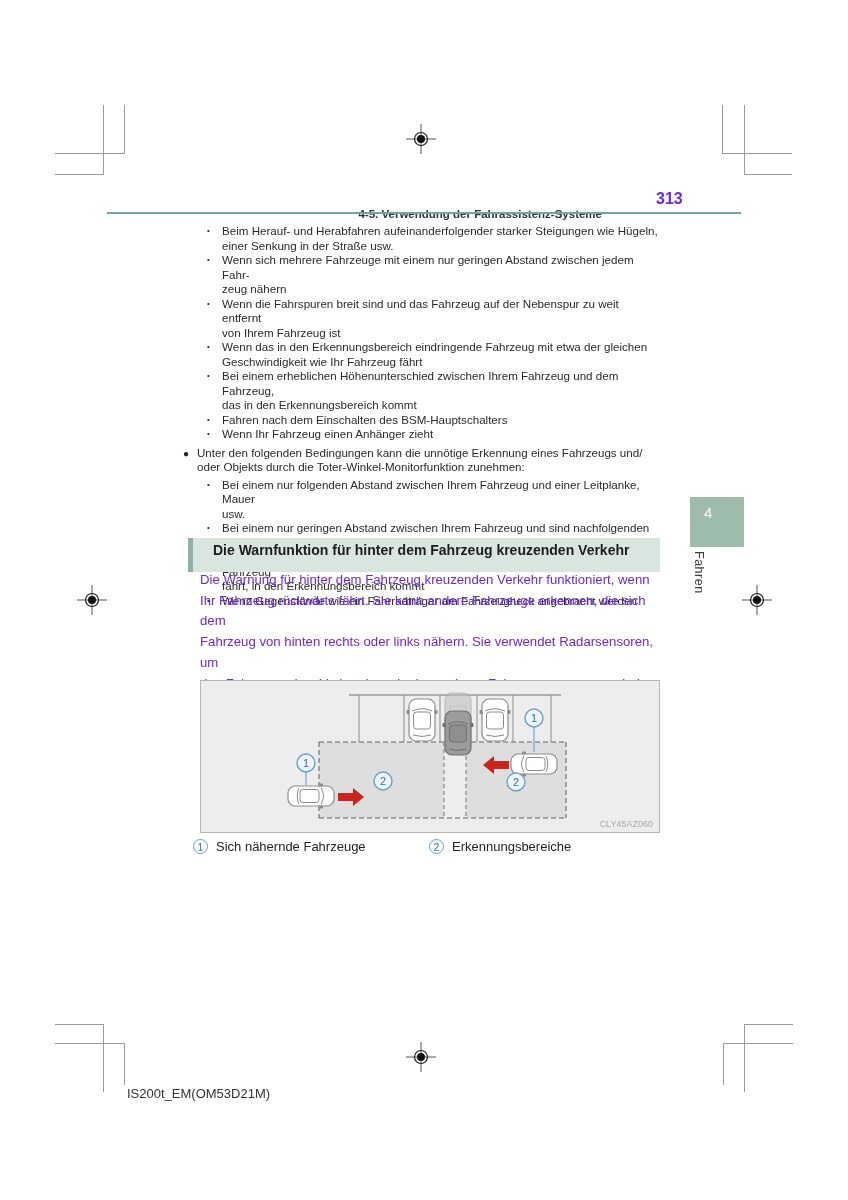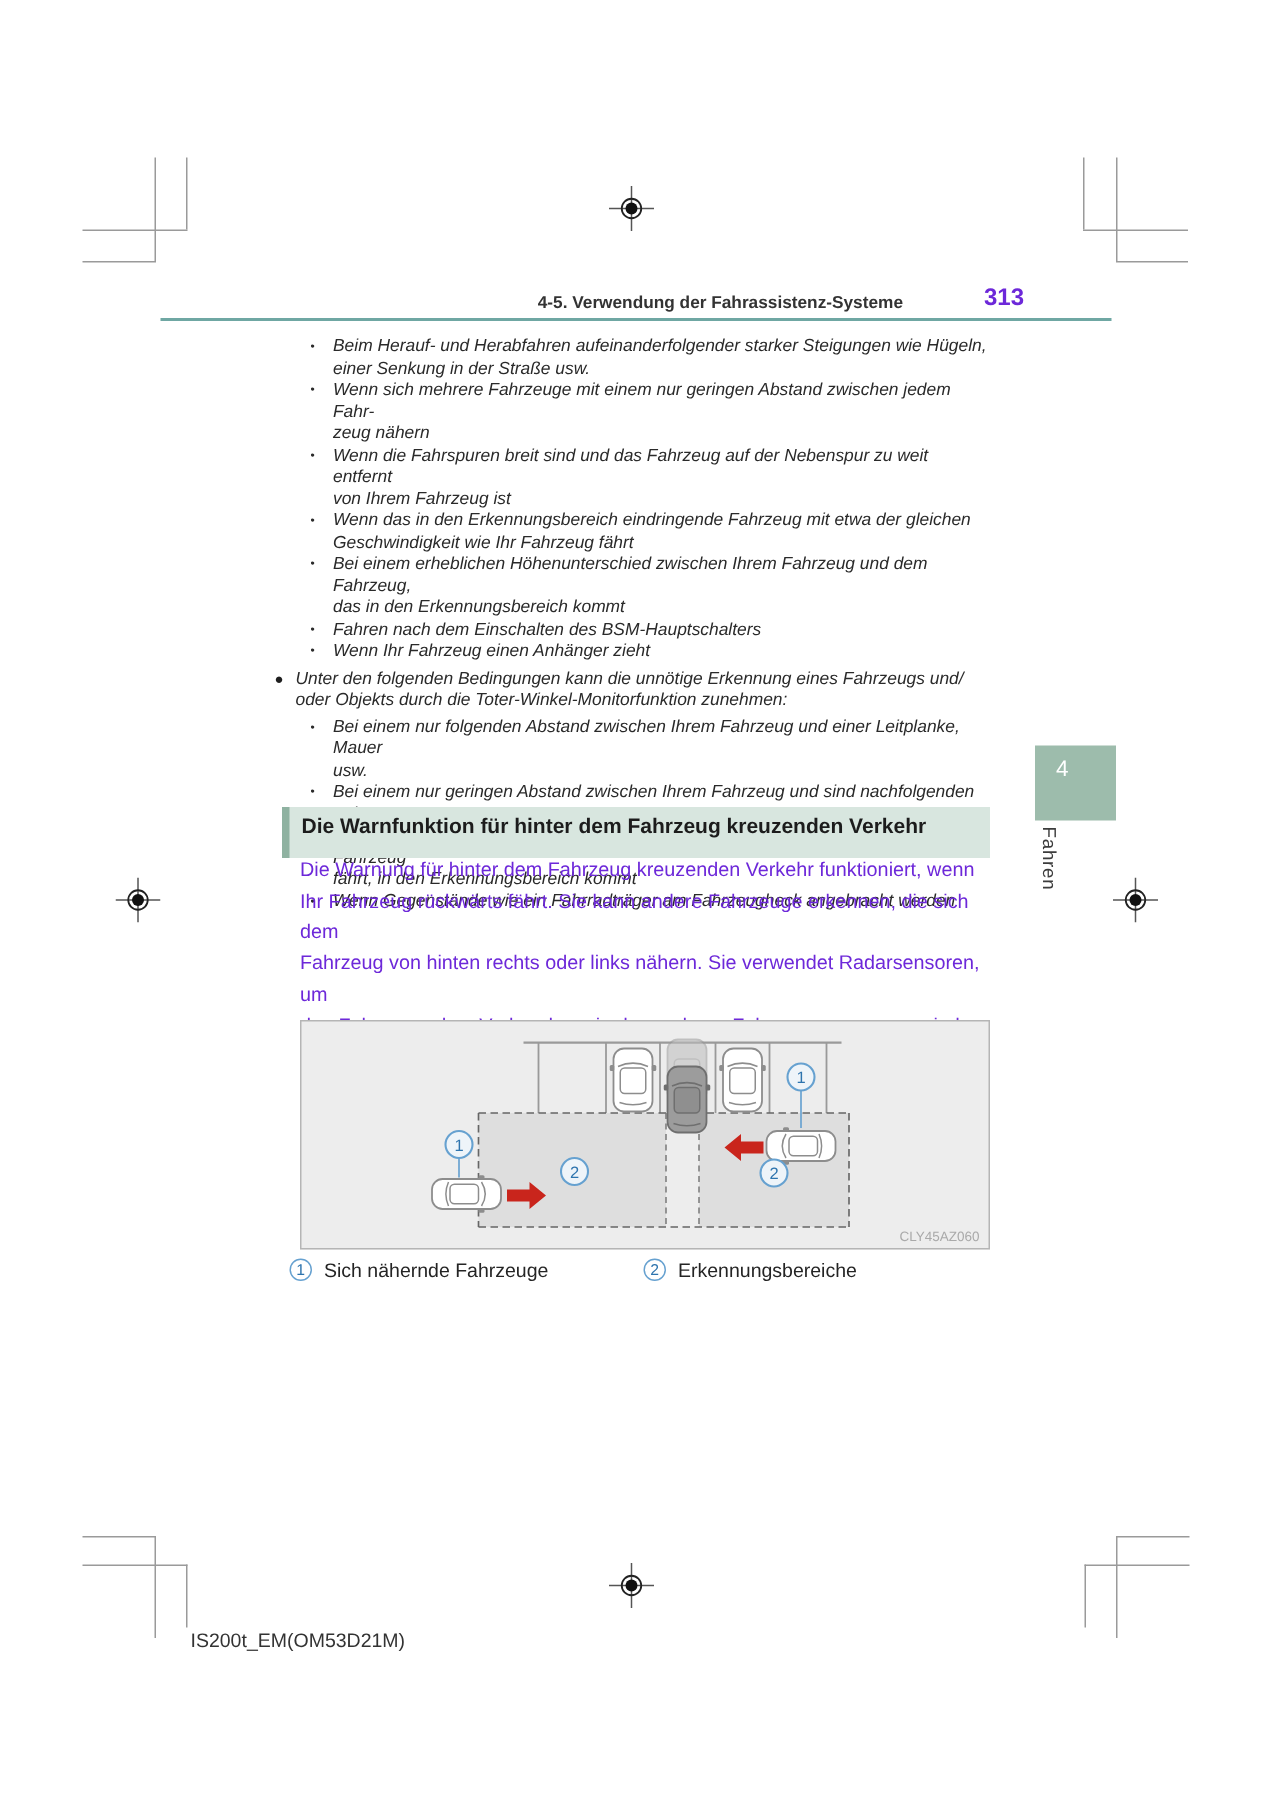--- a/index.html
+++ b/index.html
@@ -3,36 +3,36 @@
 <meta charset="utf-8">
 <style>
   html,body{margin:0;padding:0;background:#fff;}
   .page{position:relative;width:848px;height:1200px;background:#ffffff;overflow:hidden;
         font-family:"Liberation Sans",sans-serif;color:#2b2b2b;}
   
   .cm{position:absolute;background:#9a9a9a;}
   
   .regmark{position:absolute;width:30px;height:30px;}
   
-  .running-header{position:absolute;left:200px;top:196px;width:402px;text-align:right;
+  .running-header{position:absolute;left:200px;top:208px;width:402px;text-align:right;
                   font-size:11.5px;font-weight:700;color:#333;}
   .page-number{position:absolute;left:656px;top:190px;font-size:16px;font-weight:700;color:#6d28d9;}
   .head-rule{position:absolute;left:107px;top:212px;width:634px;height:2px;background:#6fa7a3;}
   
   .list{position:absolute;left:183px;top:224px;width:478px;}
   .bullet{display:flex;}
   .bullet.ind1{margin-left:24px;}
   .dot{flex:none;width:15px;font-size:8px;line-height:14.5px;color:#2b2b2b;}
   .dot.big{width:14px;font-size:10px;line-height:15px;color:#1f1f1f;}
-  .bt{white-space:pre-line;font-size:11.6px;line-height:14.5px;color:#2a2a2a;font-style:italic;}
+  .bt{white-space:pre-line;font-size:11.6px;line-height:14.5px;color:#2a2a2a;}
   .lead{display:flex;margin-top:4px;}
   .sublist{margin-top:3px;}
   
   .sec-head{position:absolute;left:188px;top:538px;width:472px;height:34px;box-sizing:border-box;
-            background:#d8e6df;border-left:5px solid #8fb2a1;line-height:25px;padding-left:8px;
+            background:#d8e6df;border-left:5px solid #8fb2a1;line-height:25px;padding-left:20px;
             font-size:14px;font-weight:700;color:#1c1c1c;}
   .sec-body{position:absolute;left:200px;top:570px;width:461px;white-space:pre-line;
             font-size:13.2px;line-height:20.7px;color:#6d28d9;}
   
   .figure{position:absolute;left:200px;top:680px;width:460px;height:153px;box-sizing:border-box;
           background:#ededed;border:1px solid #b5b5b5;}
   
   .legend-item{position:absolute;top:839px;display:flex;align-items:center;gap:8px;
                font-size:13px;color:#242424;}
   .lg-circle{flex:none;width:15px;height:15px;border:1.4px solid #66a1d0;border-radius:50%;

